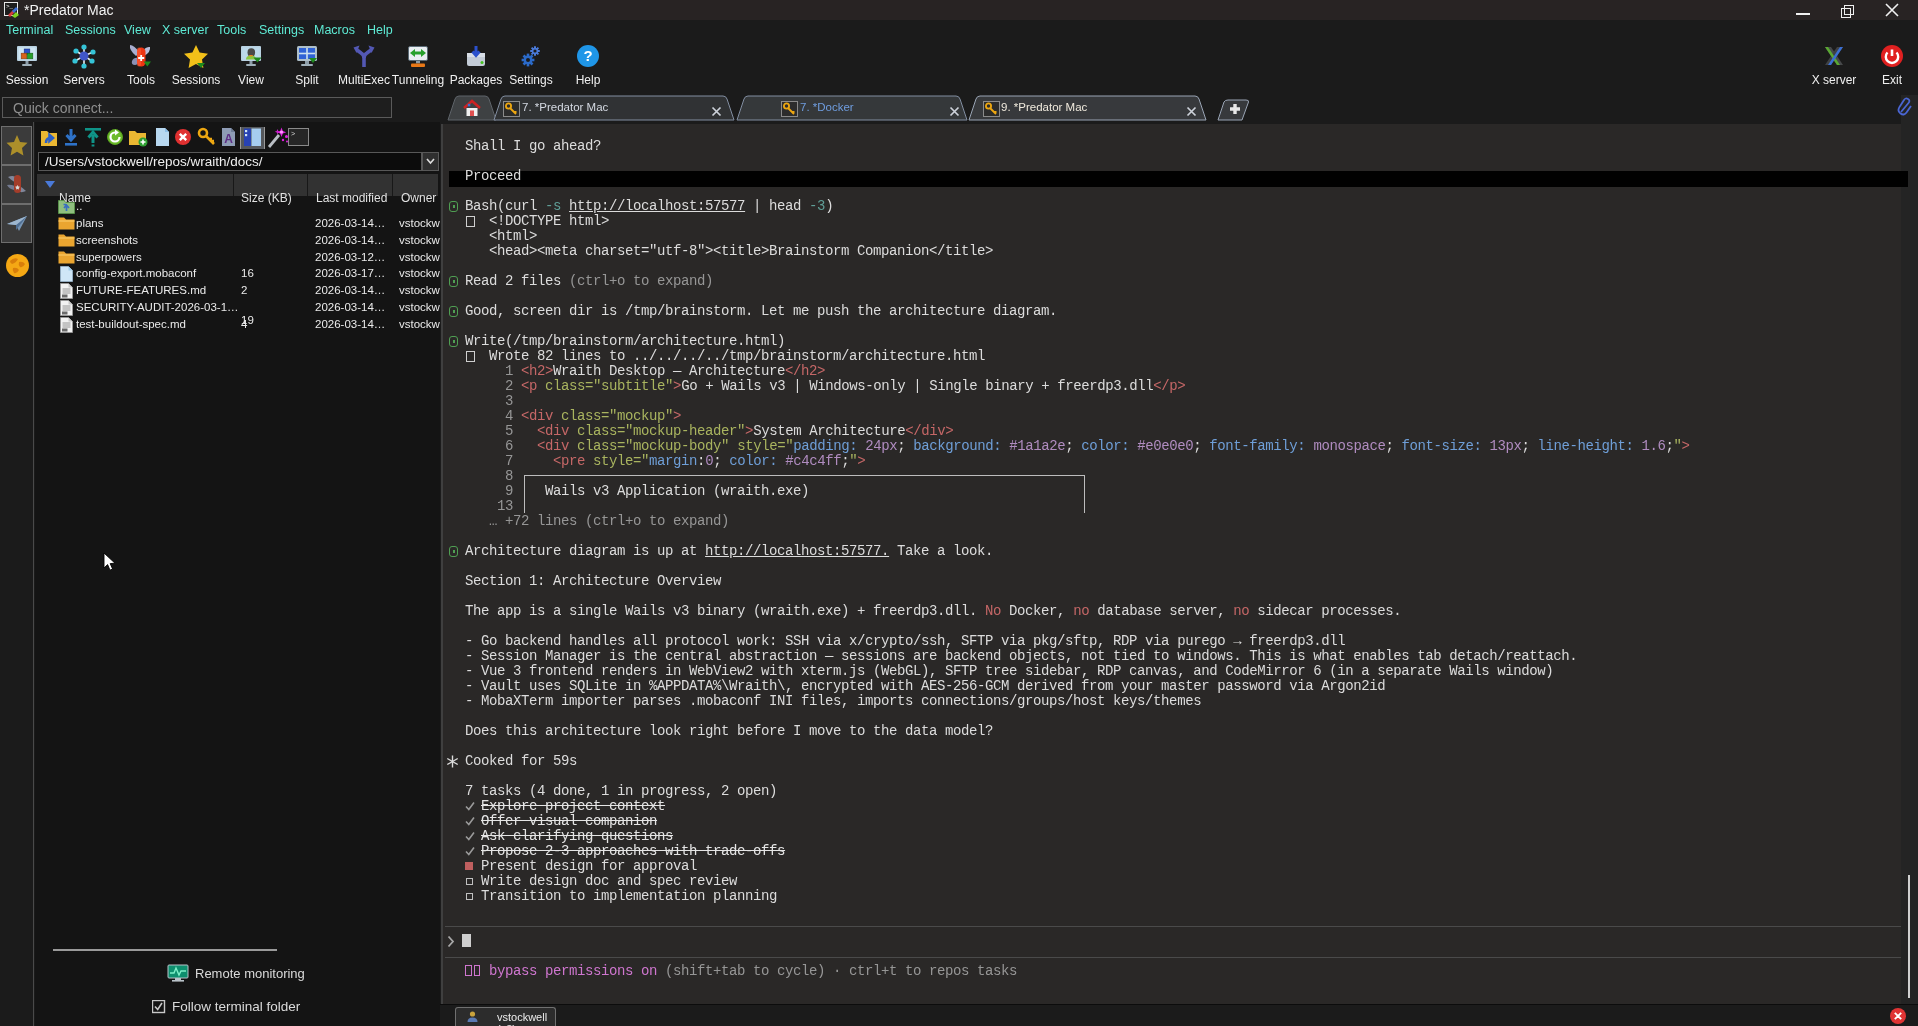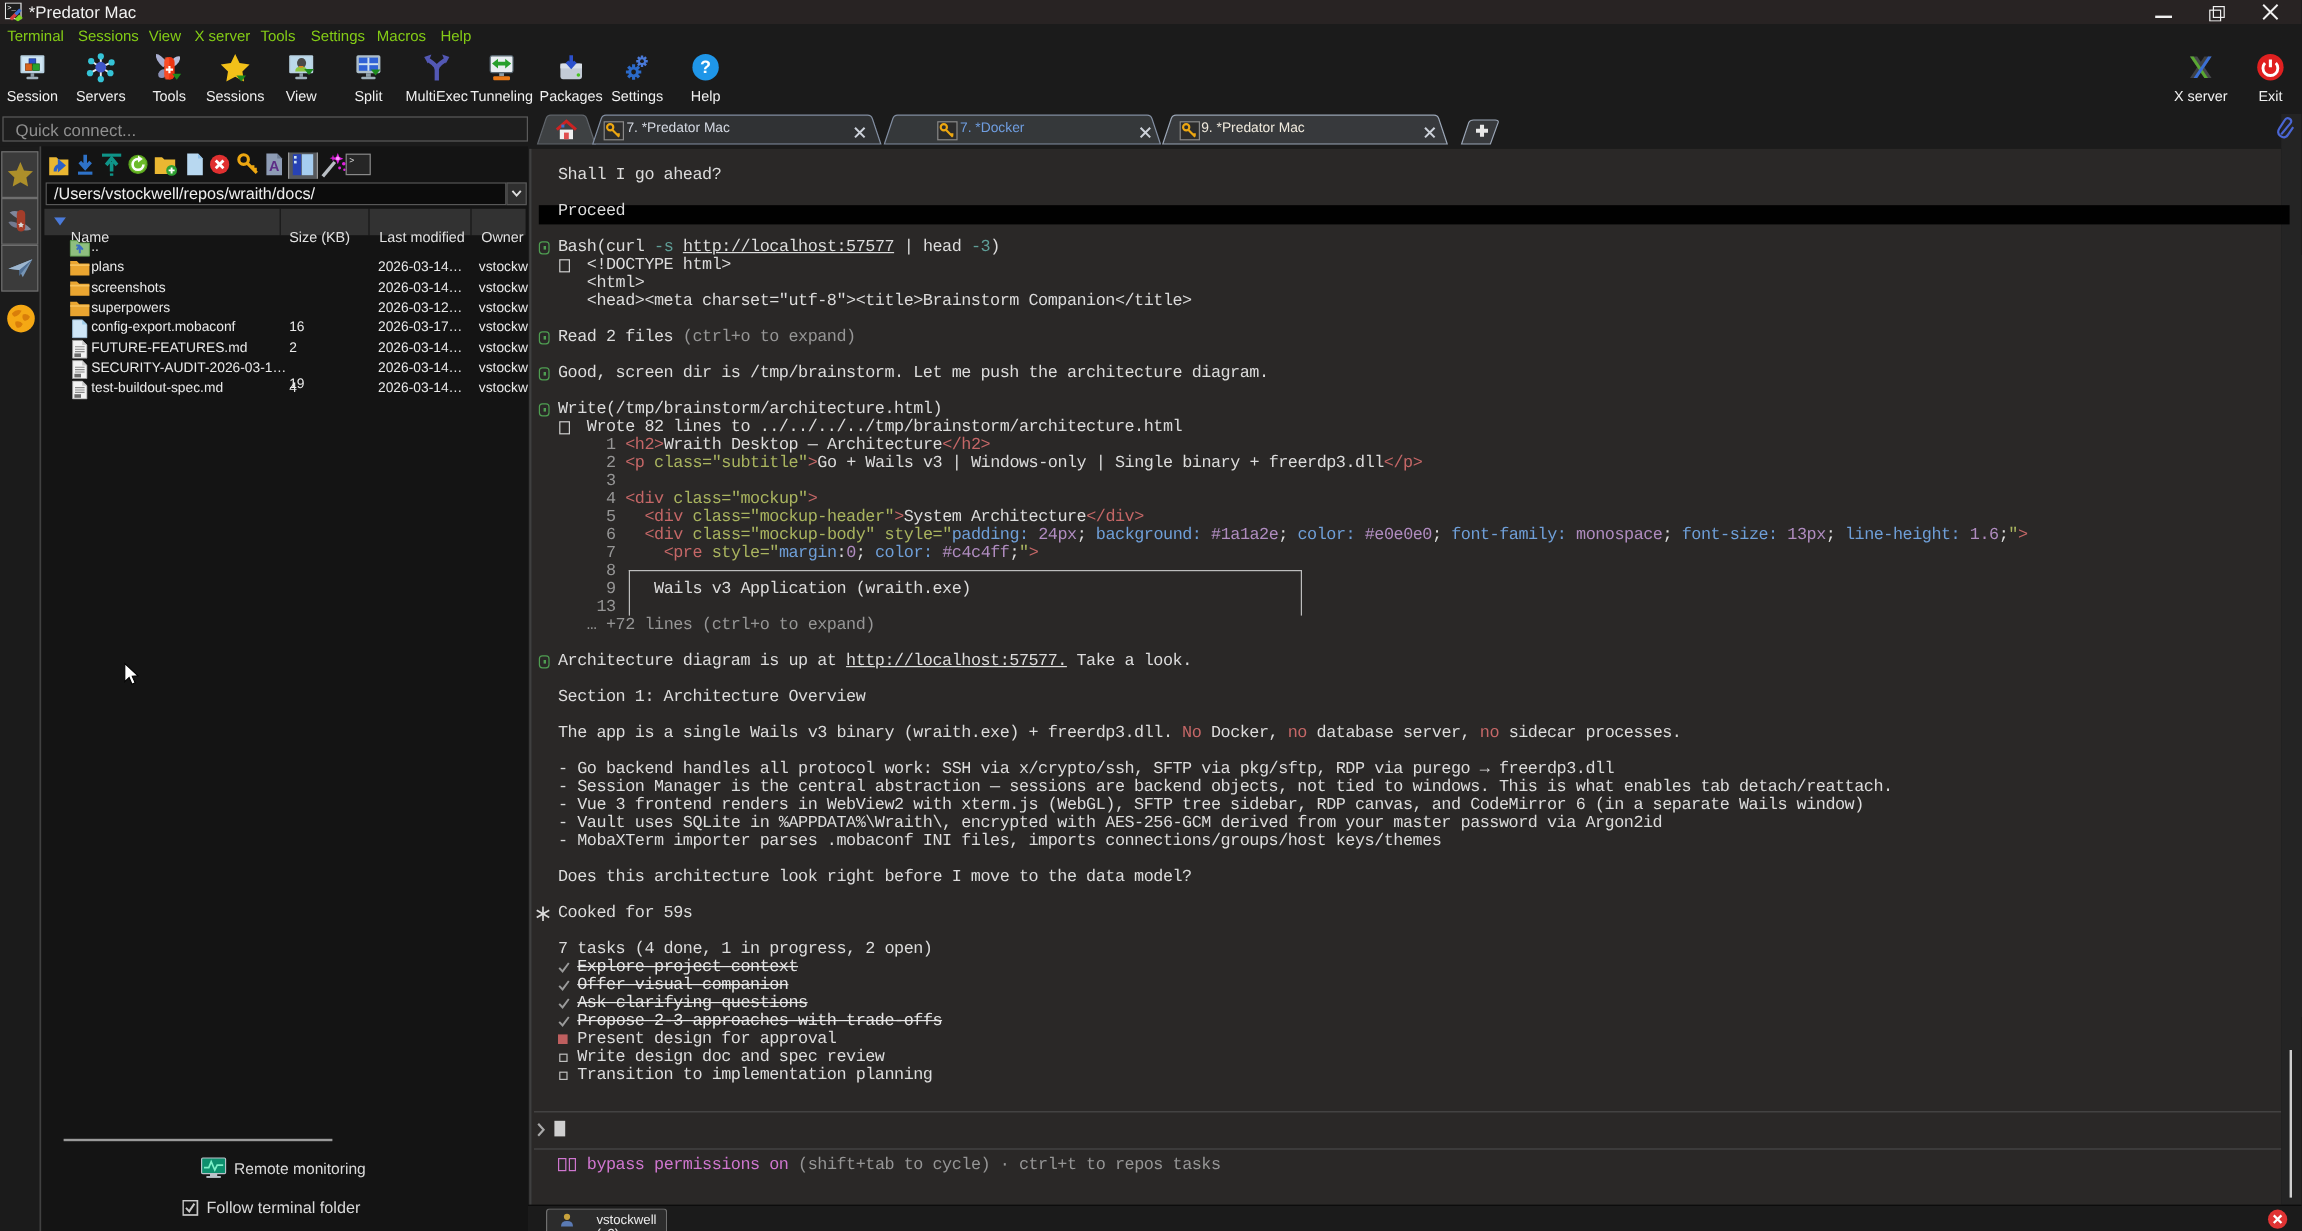--- a/index.html
+++ b/index.html
@@ -3,27 +3,27 @@
 <meta charset="utf-8">
 <style>
 *{margin:0;padding:0;box-sizing:border-box}
 html,body{width:1918px;height:1026px;overflow:hidden;background:#1b1b1b;font-family:"Liberation Sans",sans-serif}
 .abs{position:absolute}
 #app{position:relative;width:1918px;height:1026px}
 
 #titlebar{position:absolute;left:0;top:0;width:1918px;height:20px;background:#282323}
 #titletext{position:absolute;left:24px;top:2px;font-size:14px;color:#f2f2f2}
 #menubar{position:absolute;left:0;top:20px;width:1918px;height:20px;background:#1b1b1b}
-.menu{position:absolute;top:23px;font-size:12.5px;color:#84cc16}
+.menu{position:absolute;top:23px;font-size:12.5px;color:#5eead4}
 #toolbar{position:absolute;left:0;top:40px;width:1918px;height:55px;background:#1b1b1b}
 .tbtn{position:absolute;top:44px;width:70px;text-align:center}
 .tbtn .lbl{font-size:12px;color:#f0f0f0;margin-top:3px}
 .tbtn svg{display:block;margin:0 auto}
 
-#qc{position:absolute;left:2px;top:97px;width:438px;height:21px;background:#1e1e1e;border:1px solid #5a5a5a}
+#qc{position:absolute;left:2px;top:97px;width:390px;height:21px;background:#1e1e1e;border:1px solid #5a5a5a}
 #qc span{position:absolute;left:10px;top:2px;font-size:14px;color:#8f8f8f}
 
 #lstrip{position:absolute;left:0;top:122px;width:34px;height:904px;background:#1b1b1b;border-right:1px solid #4a4a4a}
 .sbtn{position:absolute;left:1px;width:31px;height:39px;background:#3b3b3b;border:1px solid #6e6e6e}
 .sbtn svg{display:block;margin:7px auto 0}
 
 #fpanel{position:absolute;left:35px;top:122px;width:405px;height:904px;background:#141414}
 #pathbar{position:absolute;left:38px;top:152px;width:384px;height:19px;background:#0c0c0c;border:1px solid #585858}
 #pathbar span{position:absolute;left:6px;top:1px;font-size:13.5px;color:#efefef}
 #pathdrop{position:absolute;left:422px;top:152px;width:17px;height:19px;background:#2f2f2f;border:1px solid #585858}

